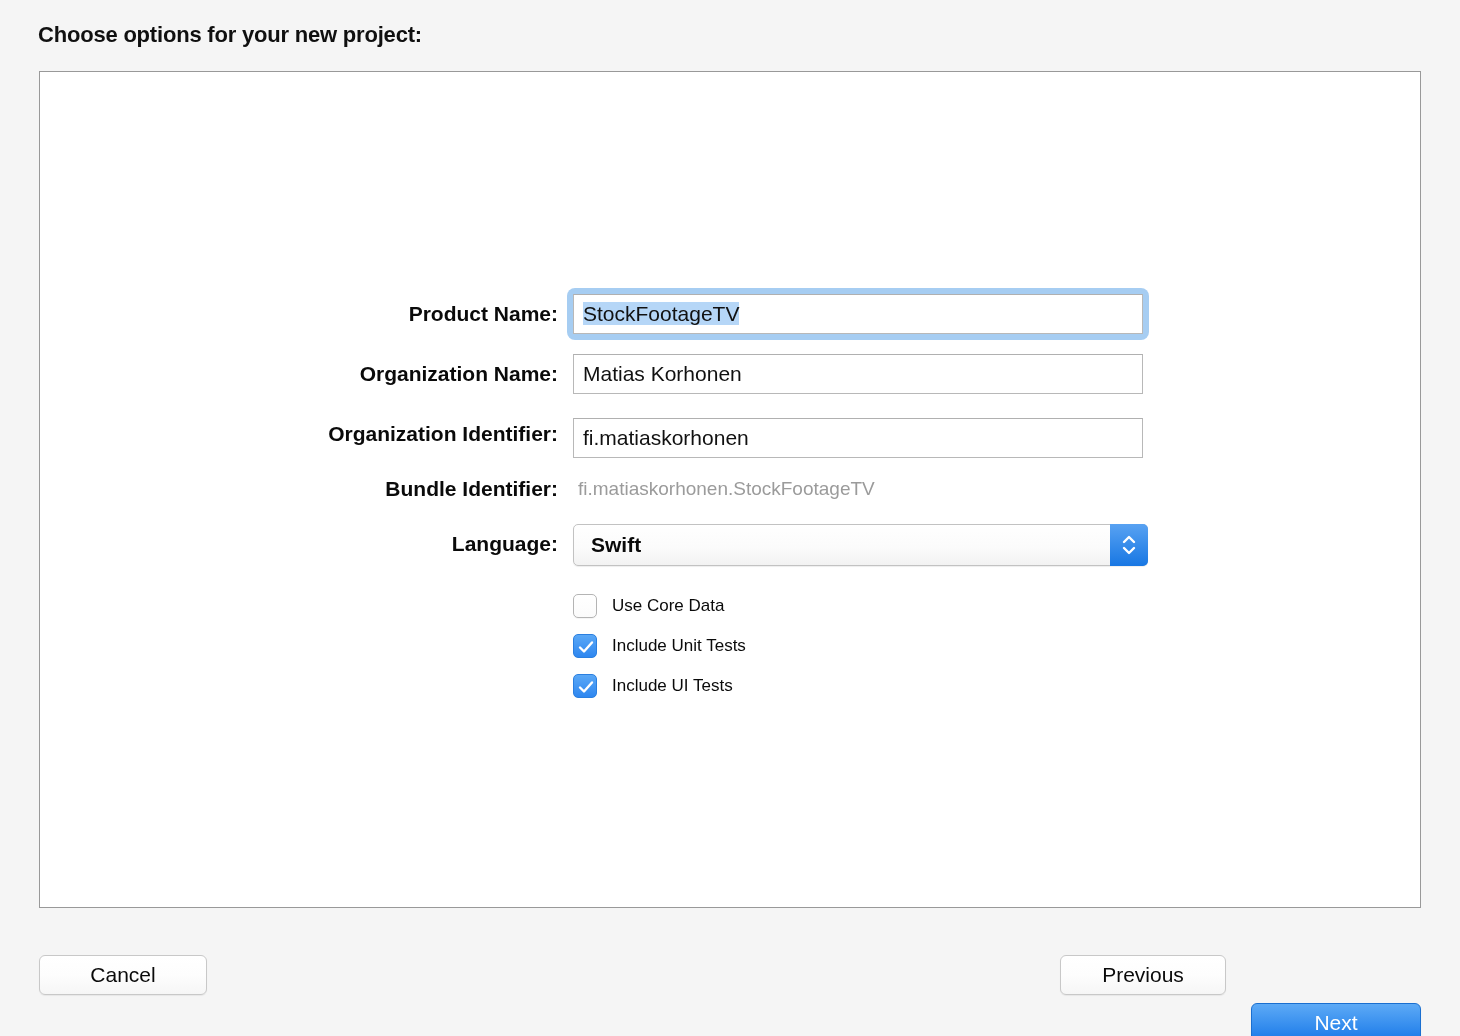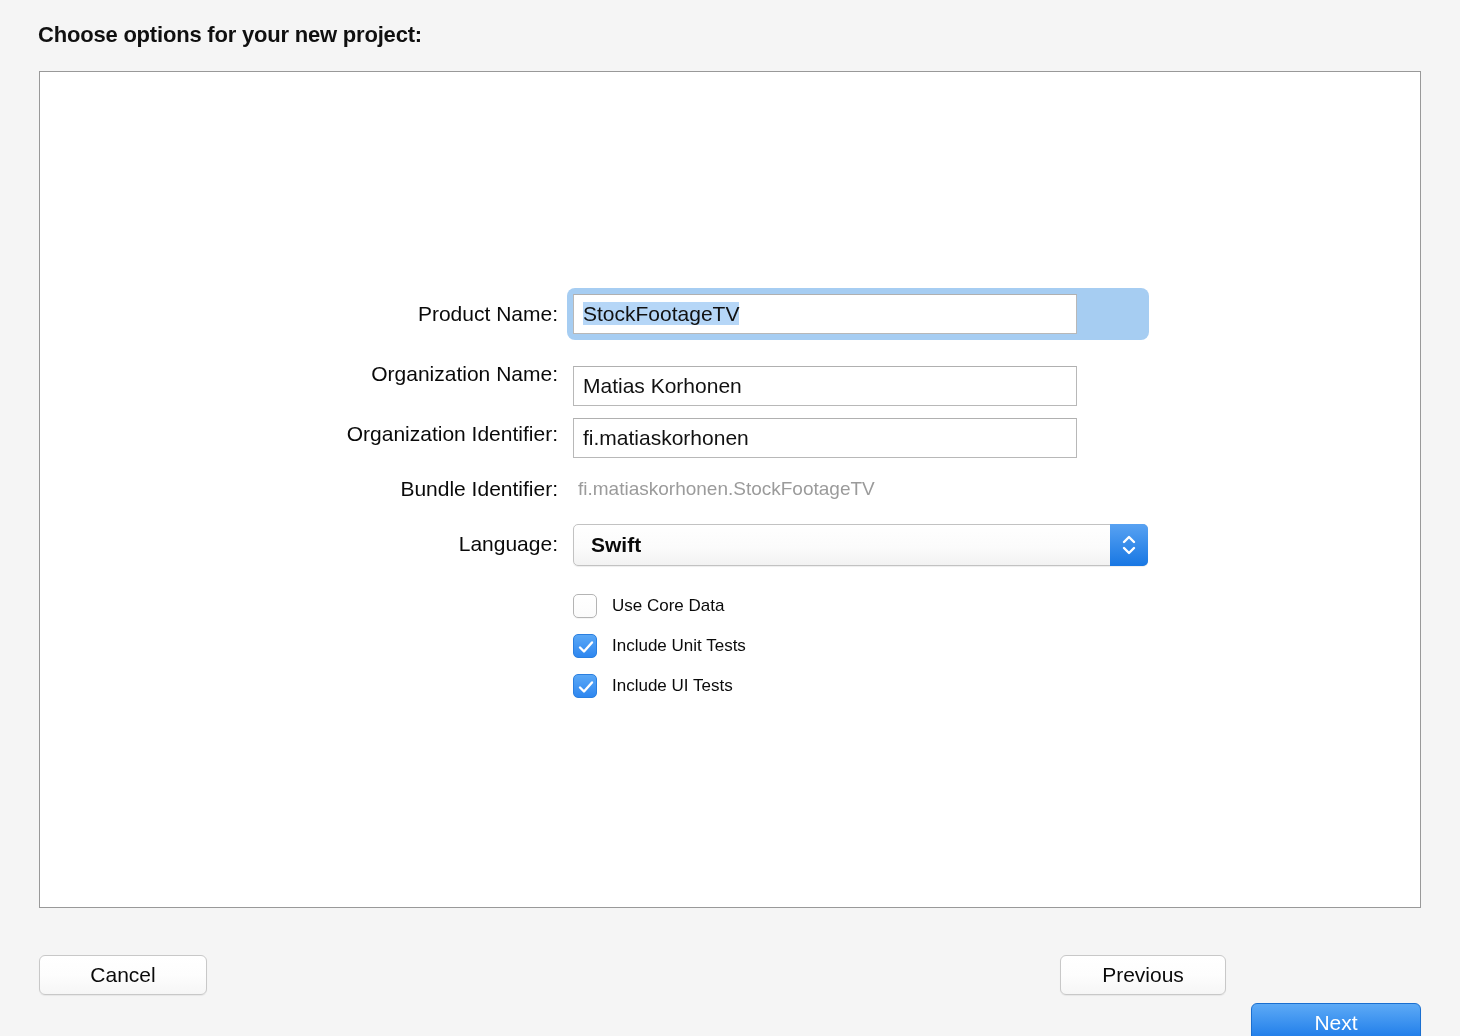--- a/index.html
+++ b/index.html
@@ -64,33 +64,34 @@
   .label {
     position: absolute;
     right: 0;
     top: 0;
     width: 100%;
     text-align: right;
     font-size: 21px;
     color: #0a0a0a;
     white-space: nowrap;
     line-height: 40px;
+    font-weight: bold;
   }
   .label-wrap {
     position: absolute;
     left: 180px;
     width: 378px;
     height: 40px;
   }
 
   
   .field {
     position: absolute;
     left: 573px;
-    width: 504px;
+    width: 570px;
     height: 40px;
     box-sizing: border-box;
     background: #ffffff;
     border: 1px solid #b8b8b8;
     border-top-color: #b0b0b0;
     font-size: 21px;
     line-height: 38px;
     padding: 0 9px;
     color: #111111;
     white-space: nowrap;
@@ -240,21 +241,21 @@
       <div class="focus-ring" style="top:-6px;"></div>
       <div class="field" style="top:0;">
         <span class="sel" title="Product Name">StockFootageTV</span>
       </div>
     </div>
 
     <div class="row" style="top:354px;">
       <div class="label-wrap">
         <div class="label">Organization Name:</div>
       </div>
-      <div class="field" style="top:12px;" title="Organization Name">Matias Korhonen</div>
+      <div class="field" style="top:0;" title="Organization Name">Matias Korhonen</div>
     </div>
 
     <div class="row" style="top:414px;">
       <div class="label-wrap">
         <div class="label">Organization Identifier:</div>
       </div>
       <div class="field" style="top:4px;" title="Organization Identifier">fi.matiaskorhonen</div>
     </div>
 
     <div class="row" style="top:469px;">

